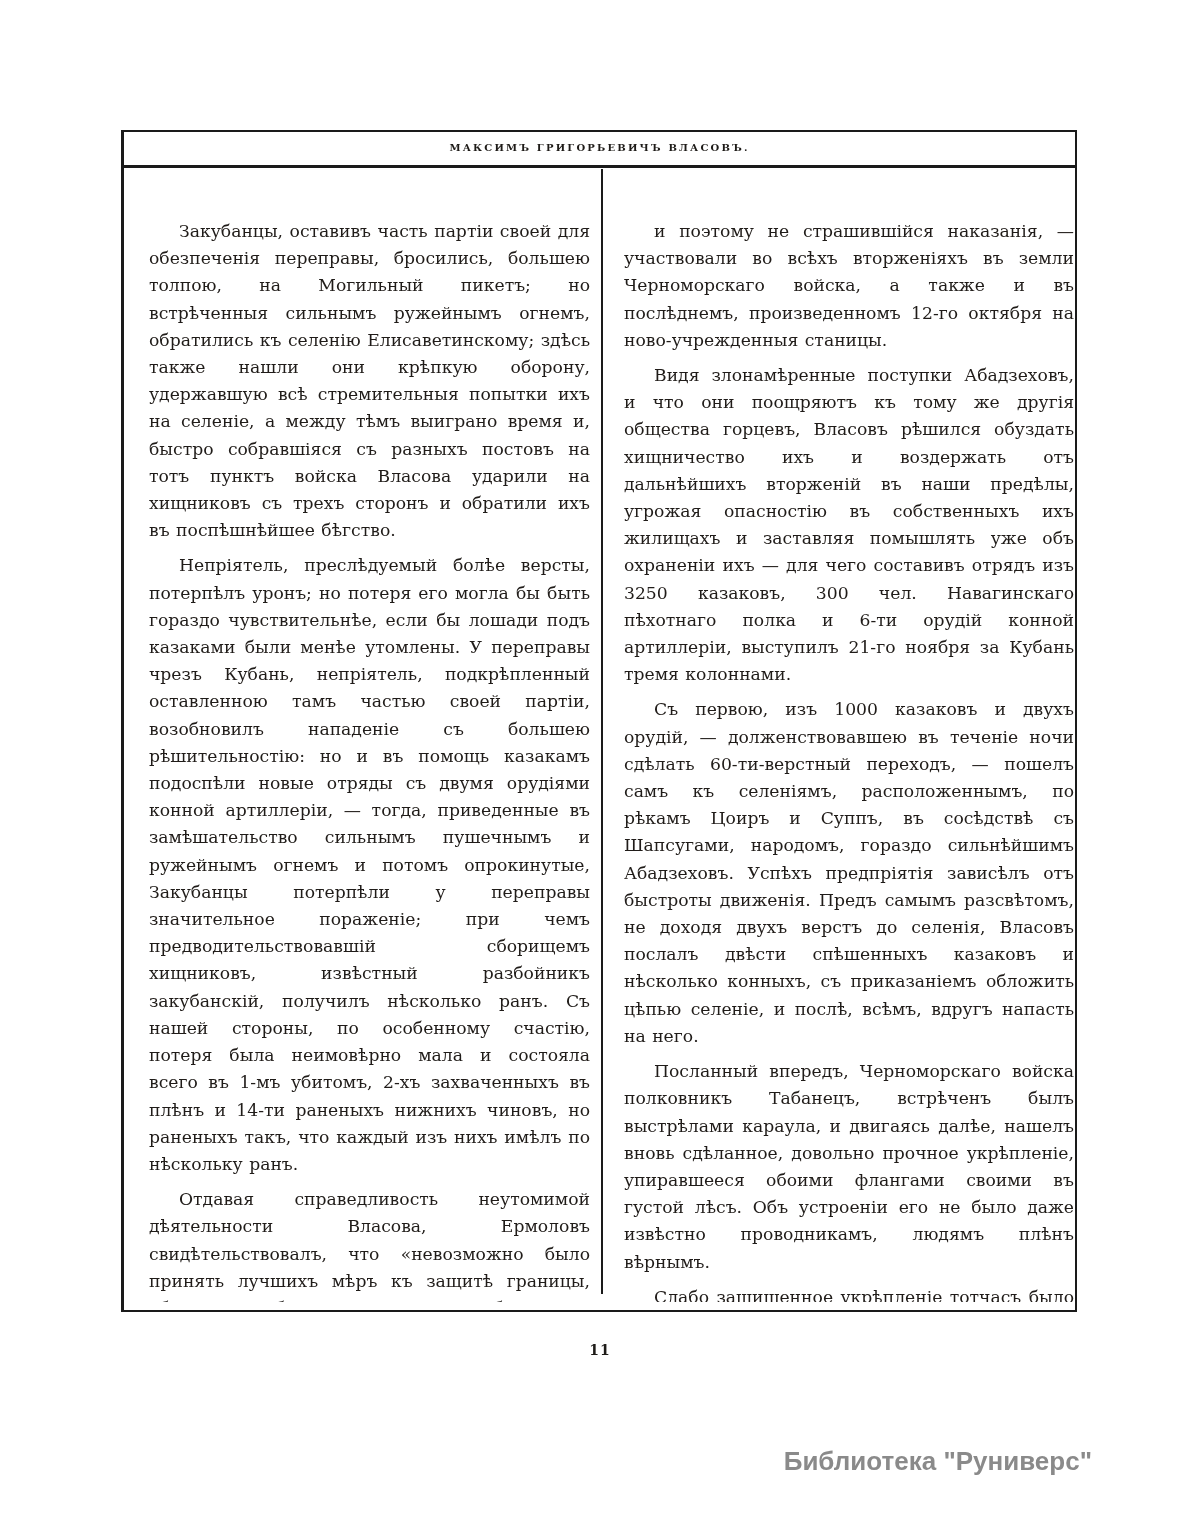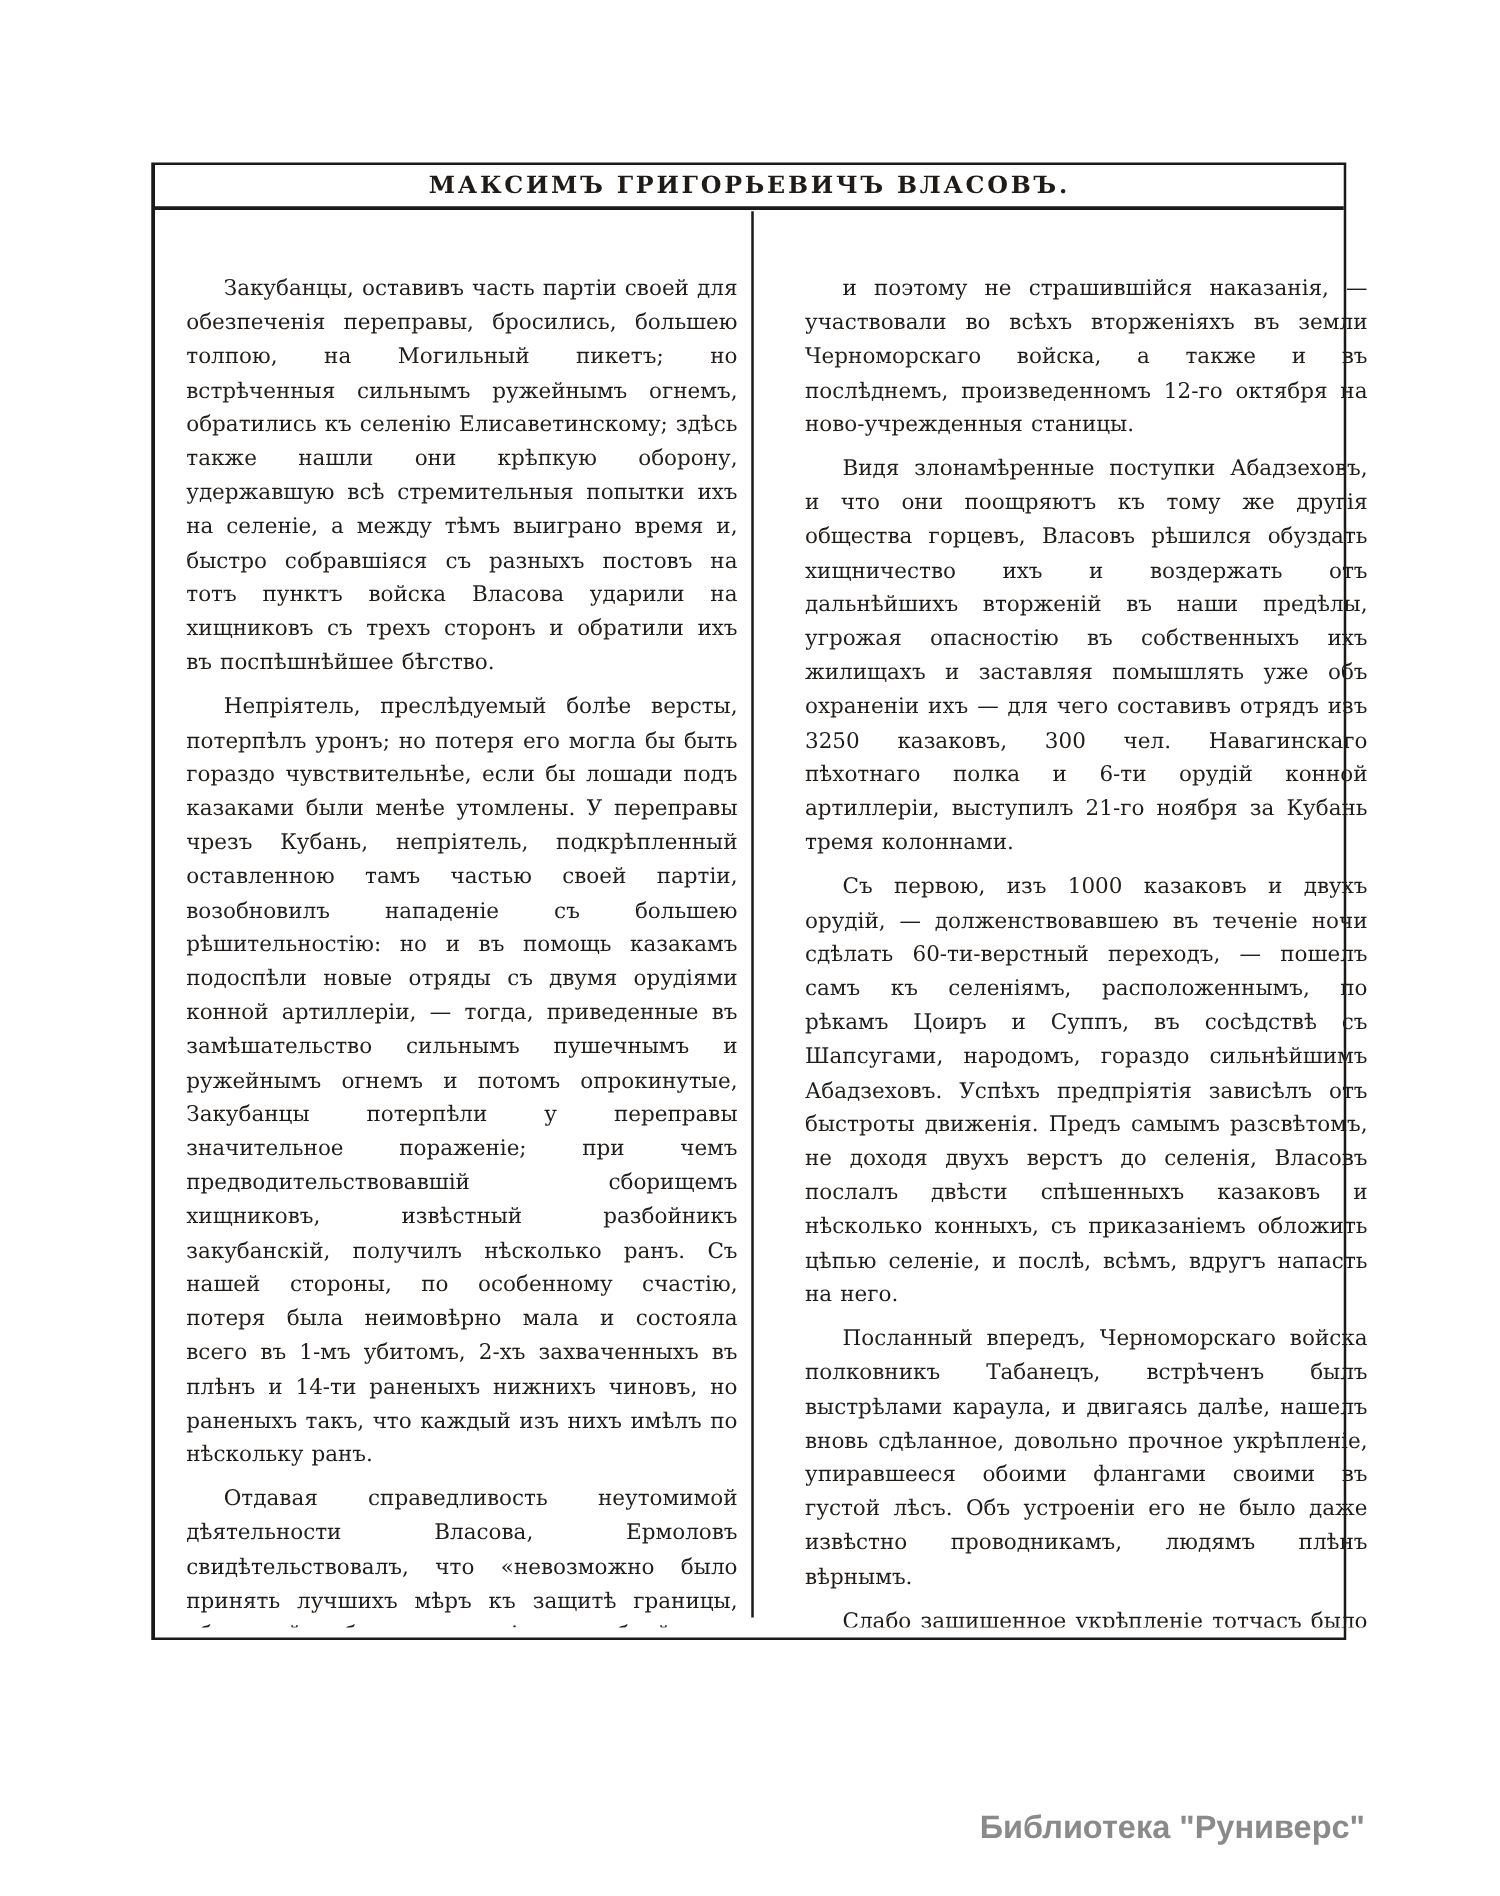--- a/index.html
+++ b/index.html
@@ -28,21 +28,21 @@
   }
   .running-head {
     position: absolute;
     left: 0;
     right: 0;
     top: 0;
     height: 33px;
     line-height: 32px;
     text-align: center;
     font-weight: bold;
-    font-size: 19px;
+    font-size: 10px;
     letter-spacing: 2.2px;
     color: #1e1b18;
     white-space: nowrap;
   }
   .head-rule {
     position: absolute;
     left: 0;
     right: 0;
     top: 33px;
     height: 3px;
@@ -62,21 +62,21 @@
     bottom: 8px;
     overflow: hidden;
     text-align: justify;
     font-size: 17.2px;
     line-height: 27.2px;
     color: #201c19;
     word-spacing: 1px;
     margin-top: 24px;
   }
   .col-left  { left: 25px;  width: 441px; }
-  .col-right { left: 520px; width: 450px; }
+  .col-right { left: 500px; width: 450px; }
   .col p {
     margin: 0;
     text-indent: 30px;
   }
   .col p + p {
     margin-top: 8px;
   }
   .page-number {
     position: absolute;
     left: 0;
@@ -131,16 +131,17 @@
         <p>Съ первою, изъ 1000 казаковъ и двухъ орудій, — долженствовавшею въ теченіе ночи сдѣлать 60-ти-верстный переходъ, — пошелъ самъ къ селеніямъ, расположеннымъ, по рѣкамъ Цоиръ и Суппъ, въ сосѣдствѣ съ Шапсугами, народомъ, гораздо сильнѣйшимъ Абадзеховъ. Успѣхъ предпріятія зависѣлъ отъ быстроты движенія. Предъ самымъ разсвѣтомъ, не доходя двухъ верстъ до селенія, Власовъ послалъ двѣсти спѣшенныхъ казаковъ и нѣсколько конныхъ, съ приказаніемъ обложить цѣпью селеніе, и послѣ, всѣмъ, вдругъ напасть на него.</p>
 
         <p>Посланный впередъ, Черноморскаго войска полковникъ Табанецъ, встрѣченъ былъ выстрѣлами караула, и двигаясь далѣе, нашелъ вновь сдѣланное, довольно прочное укрѣпленіе, упиравшееся обоими флангами своими въ густой лѣсъ. Объ устроеніи его не было даже извѣстно проводникамъ, людямъ плѣнъ вѣрнымъ.</p>
 
         <p>Слабо защищенное укрѣпленіе тотчасъ было взято, и Власовъ ринулся къ селенію; но жители его успѣли уже спастись бѣгствомъ при самомъ приближеніи войскъ нашихъ, бросивъ все свое имущество и укрывшись въ прилежащій къ селенію лѣсъ, изъ котораго непріятель производилъ сильную стрѣльбу.</p>
 
       </div>
 
   </div>
 
+  <div class="page-number">11</div>
 
   <div class="watermark">Библиотека "Руниверс"</div>
 
 </div>
 
 </body></html>

